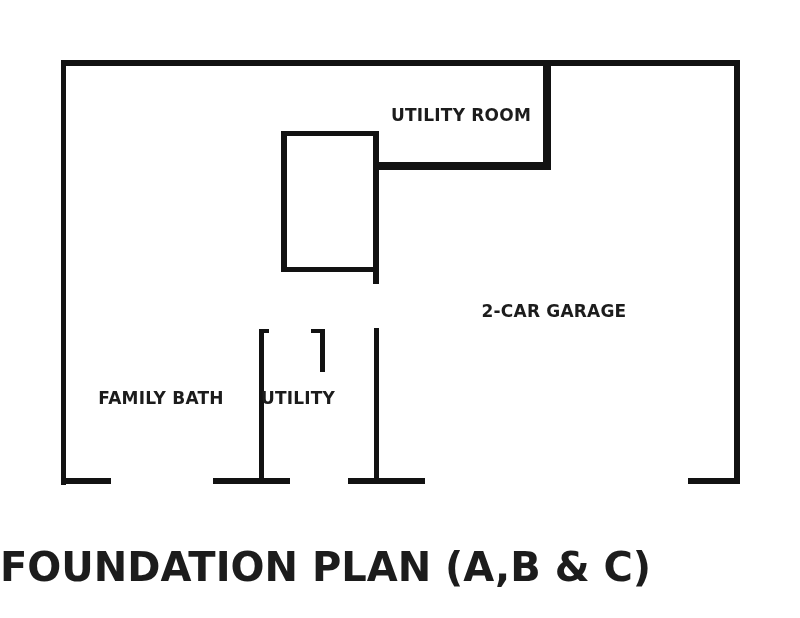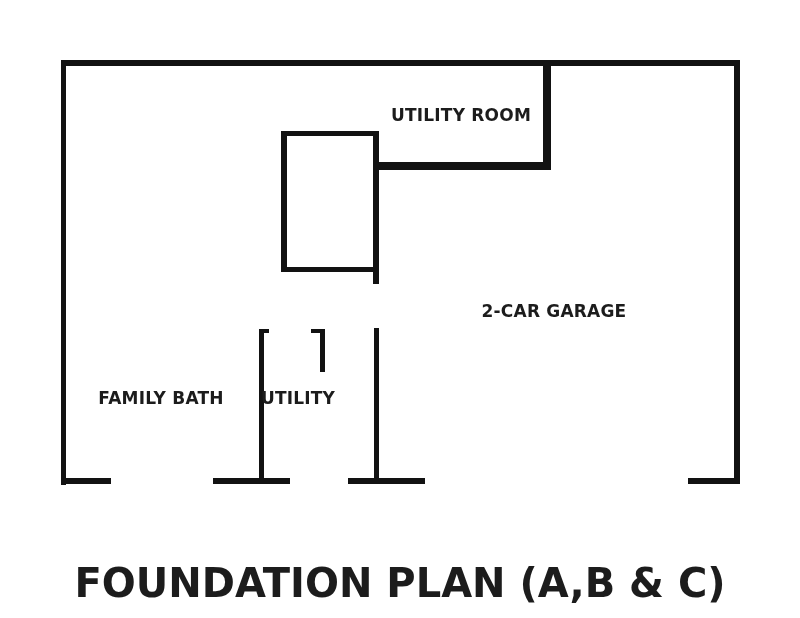--- a/index.html
+++ b/index.html
@@ -31,22 +31,21 @@
     letter-spacing: 0.2px;
     color: var(--color-text, #1c1c1c);
     white-space: pre-line;
     text-align: center;
     line-height: 1.18;
   }
   .plan-title {
     position: absolute;
     left: 0;
     width: 800px;
-    top: 562px;
-    text-align: center;
+    top: 546px;
     font-size: 40px;
     font-weight: 800;
     letter-spacing: 0px;
     color: var(--color-text, #1c1c1c);
     line-height: 1.05;
   }
 </style>
 </head>
 <body>
 

